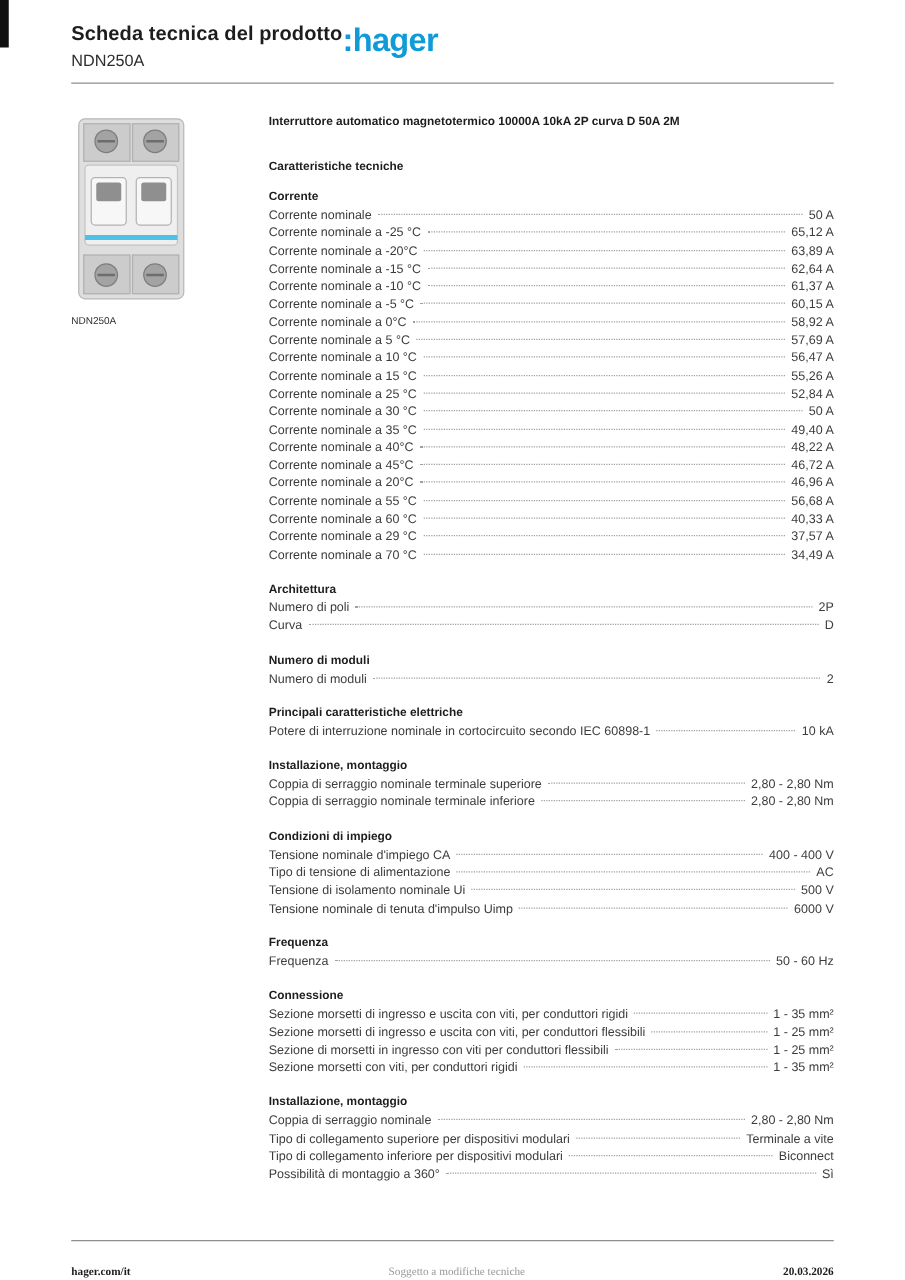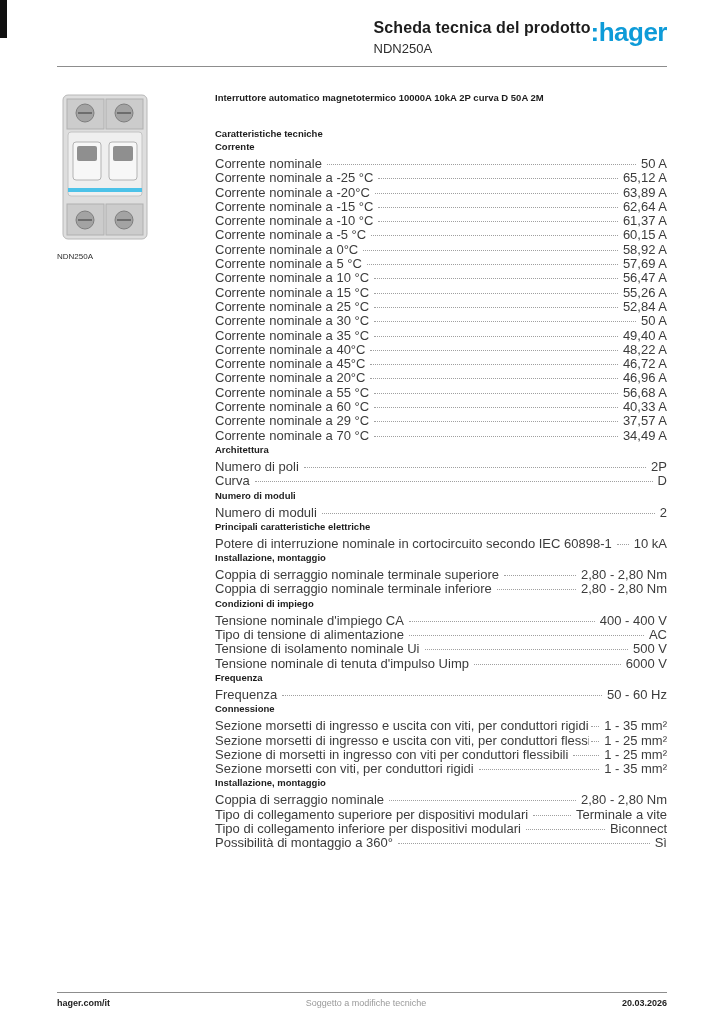--- a/index.html
+++ b/index.html
@@ -3,46 +3,46 @@
 <meta charset="utf-8">
 <style>
   * { margin:0; padding:0; box-sizing:border-box; }
   html,body { background:#ffffff; }
   body { font-family:"Liberation Sans", sans-serif; color:#333; }
   .page { position:relative; width:724px; height:1024px; background:#fff; overflow:hidden; }
 
   .crop-mark { position:absolute; left:0; top:0; width:7px; height:38px; background:#101010; }
 
   .page-header { position:absolute; left:57px; right:57px; top:19px;
-    display:flex; justify-content:flex-end; align-items:flex-start; }
+    display:flex; justify-content:flex-start; align-items:flex-start; }
   .page-title { font-size:16px; font-weight:bold; color:#1d1d1d; letter-spacing:0.1px; }
   .page-subtitle { font-size:13px; color:#2e2e2e; margin-top:4px; }
   .logo { font-size:26px; font-weight:bold; color:#0e9bd8; letter-spacing:-0.5px; line-height:1; }
 
   .header-rule { position:absolute; left:57px; right:57px; top:66px; border-top:1px solid #8d8d8d; }
 
   .content { position:absolute; left:57px; right:57px; top:92px; display:flex; }
   .left-col { width:158px; flex:0 0 158px; }
   .product-image { width:96px; height:150px; background:#fff; }
   .image-caption { font-size:8px; color:#2e2e2e; margin-top:10px; }
 
   .right-col { flex:1; min-width:0; }
   .product-title { font-size:9.5px; font-weight:bold; color:#1d1d1d; line-height:11px; margin-bottom:25px; }
   .section-title { font-size:9.5px; font-weight:bold; color:#1d1d1d; line-height:11px; }
 
   .group-title { font-size:9.5px; font-weight:bold; color:#1d1d1d; line-height:11px;
-    margin-top:2px; margin-bottom:4px; }
-  .row { display:flex; align-items:baseline; font-size:13px; color:#3c3c3c; height:14.3px; }
+    margin-top:13px; margin-bottom:4px; }
+  .row { display:flex; align-items:baseline; font-size:10px; color:#3c3c3c; height:14.3px; }
   .lbl { white-space:nowrap; overflow:hidden; padding-right:3px; }
   .dots { flex:1; min-width:8px; border-bottom:1px dotted #a0a0a0; transform:translateY(-3px); margin:0 2px; }
   .val { white-space:nowrap; padding-left:3px; text-align:left; }
 
   .page-footer { position:absolute; left:57px; right:57px; top:992px;
-    border-top:1px solid #8d8d8d; padding-top:5px;
-    display:flex; justify-content:space-between; align-items:flex-end; font-size:9px; }
+    border-top:1px solid #8d8d8d; padding-top:19px;
+    display:flex; justify-content:space-between; align-items:flex-end; font-size:9px;font-family:Liberation Serif, serif; }
   .f-left  { font-weight:bold; color:#1d1d1d; }
   .f-center{ color:#9a9a9a; }
   .f-right { font-weight:bold; color:#1d1d1d; }
 </style>
 </head>
 <body>
 
 <div class="page">
 
   <div class="crop-mark"></div>

